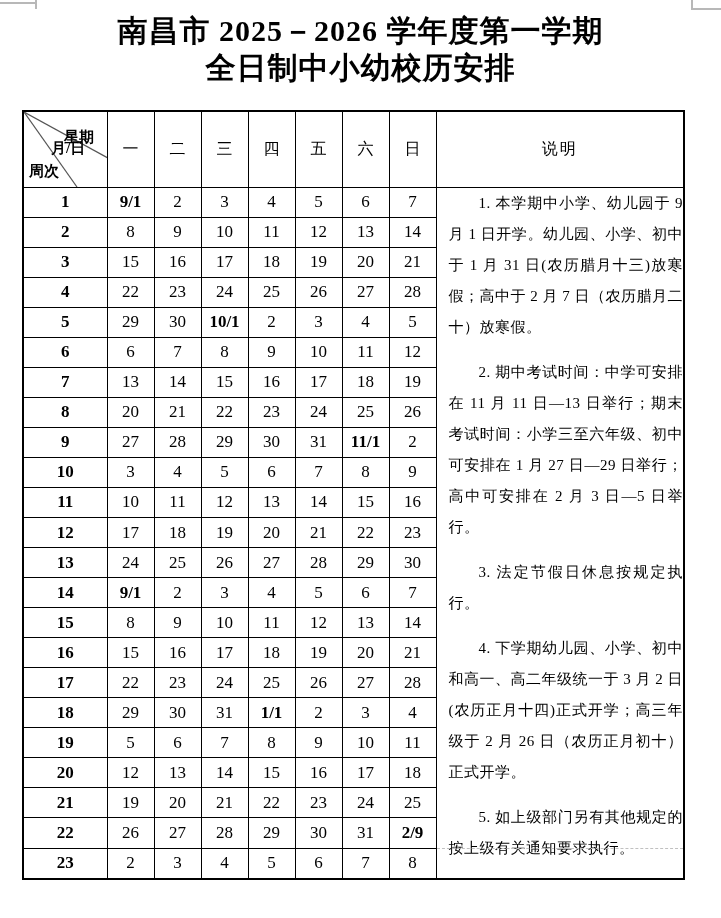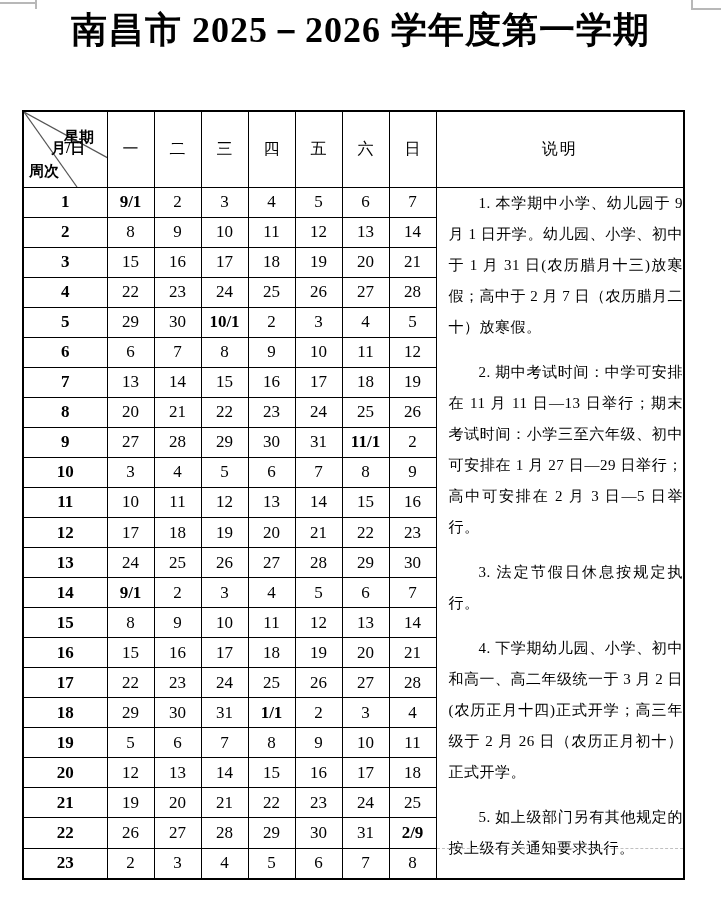--- a/index.html
+++ b/index.html
@@ -15,21 +15,21 @@
 
   
   .title-block {
     position: absolute;
     top: 12px;
     left: 0;
     width: 721px;
     text-align: center;
   }
   .title-line {
-    font-size: 36px;
+    font-size: 30px;
     font-weight: bold;
     line-height: 37px;
     letter-spacing: 1px;
   }
 
   
   .art { position: absolute; background: #b8b8b8; }
   .art-l-h { left: 0; top: 2px; width: 37px; height: 2px; }
   .art-l-v { left: 35px; top: 0; width: 2px; height: 9px; }
   .art-r-v { left: 691px; top: 0; width: 2px; height: 9px; }
@@ -113,20 +113,21 @@
 </head>
 <body>
 
 <div class="art art-l-h"></div>
 <div class="art art-l-v"></div>
 <div class="art art-r-v"></div>
 <div class="art art-r-h"></div>
 
 <div class="title-block">
   <div class="title-line">南昌市 2025－2026 学年度第一学期</div>
+  <div class="title-line">全日制中小幼校历安排</div>
 </div>
 
 <table class="calendar">
   <colgroup>
     <col style="width:84px">
     <col style="width:47px">
       <col style="width:47px">
       <col style="width:47px">
     <col style="width:47px">
       <col style="width:47px">

